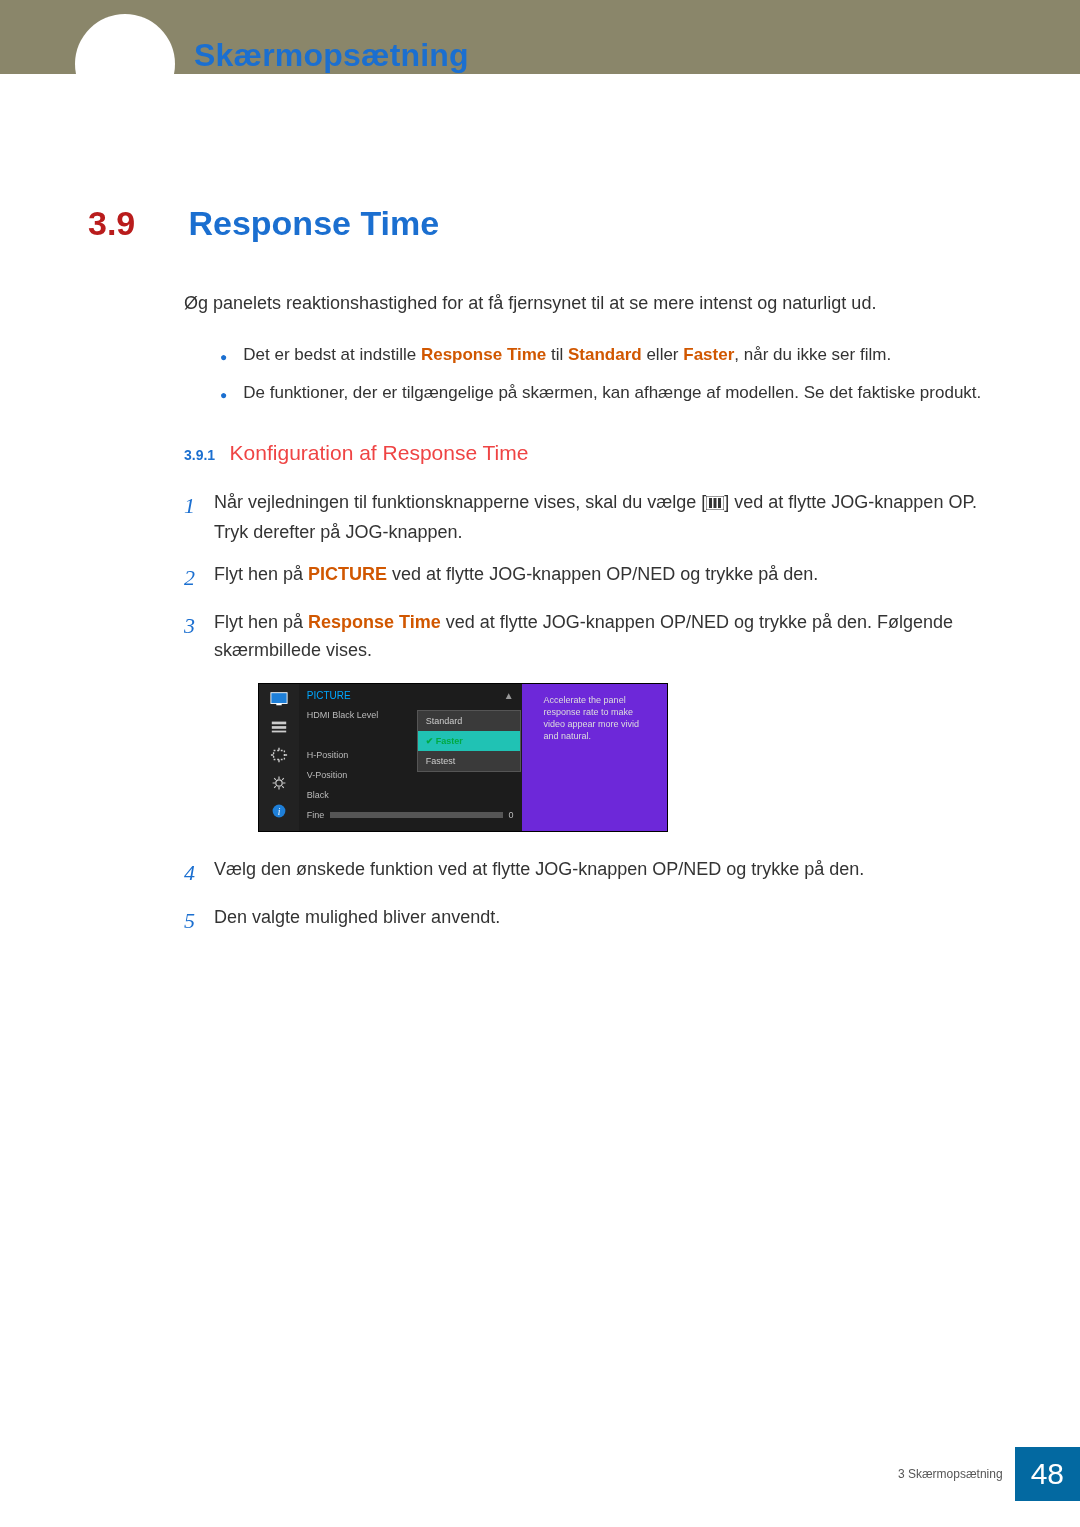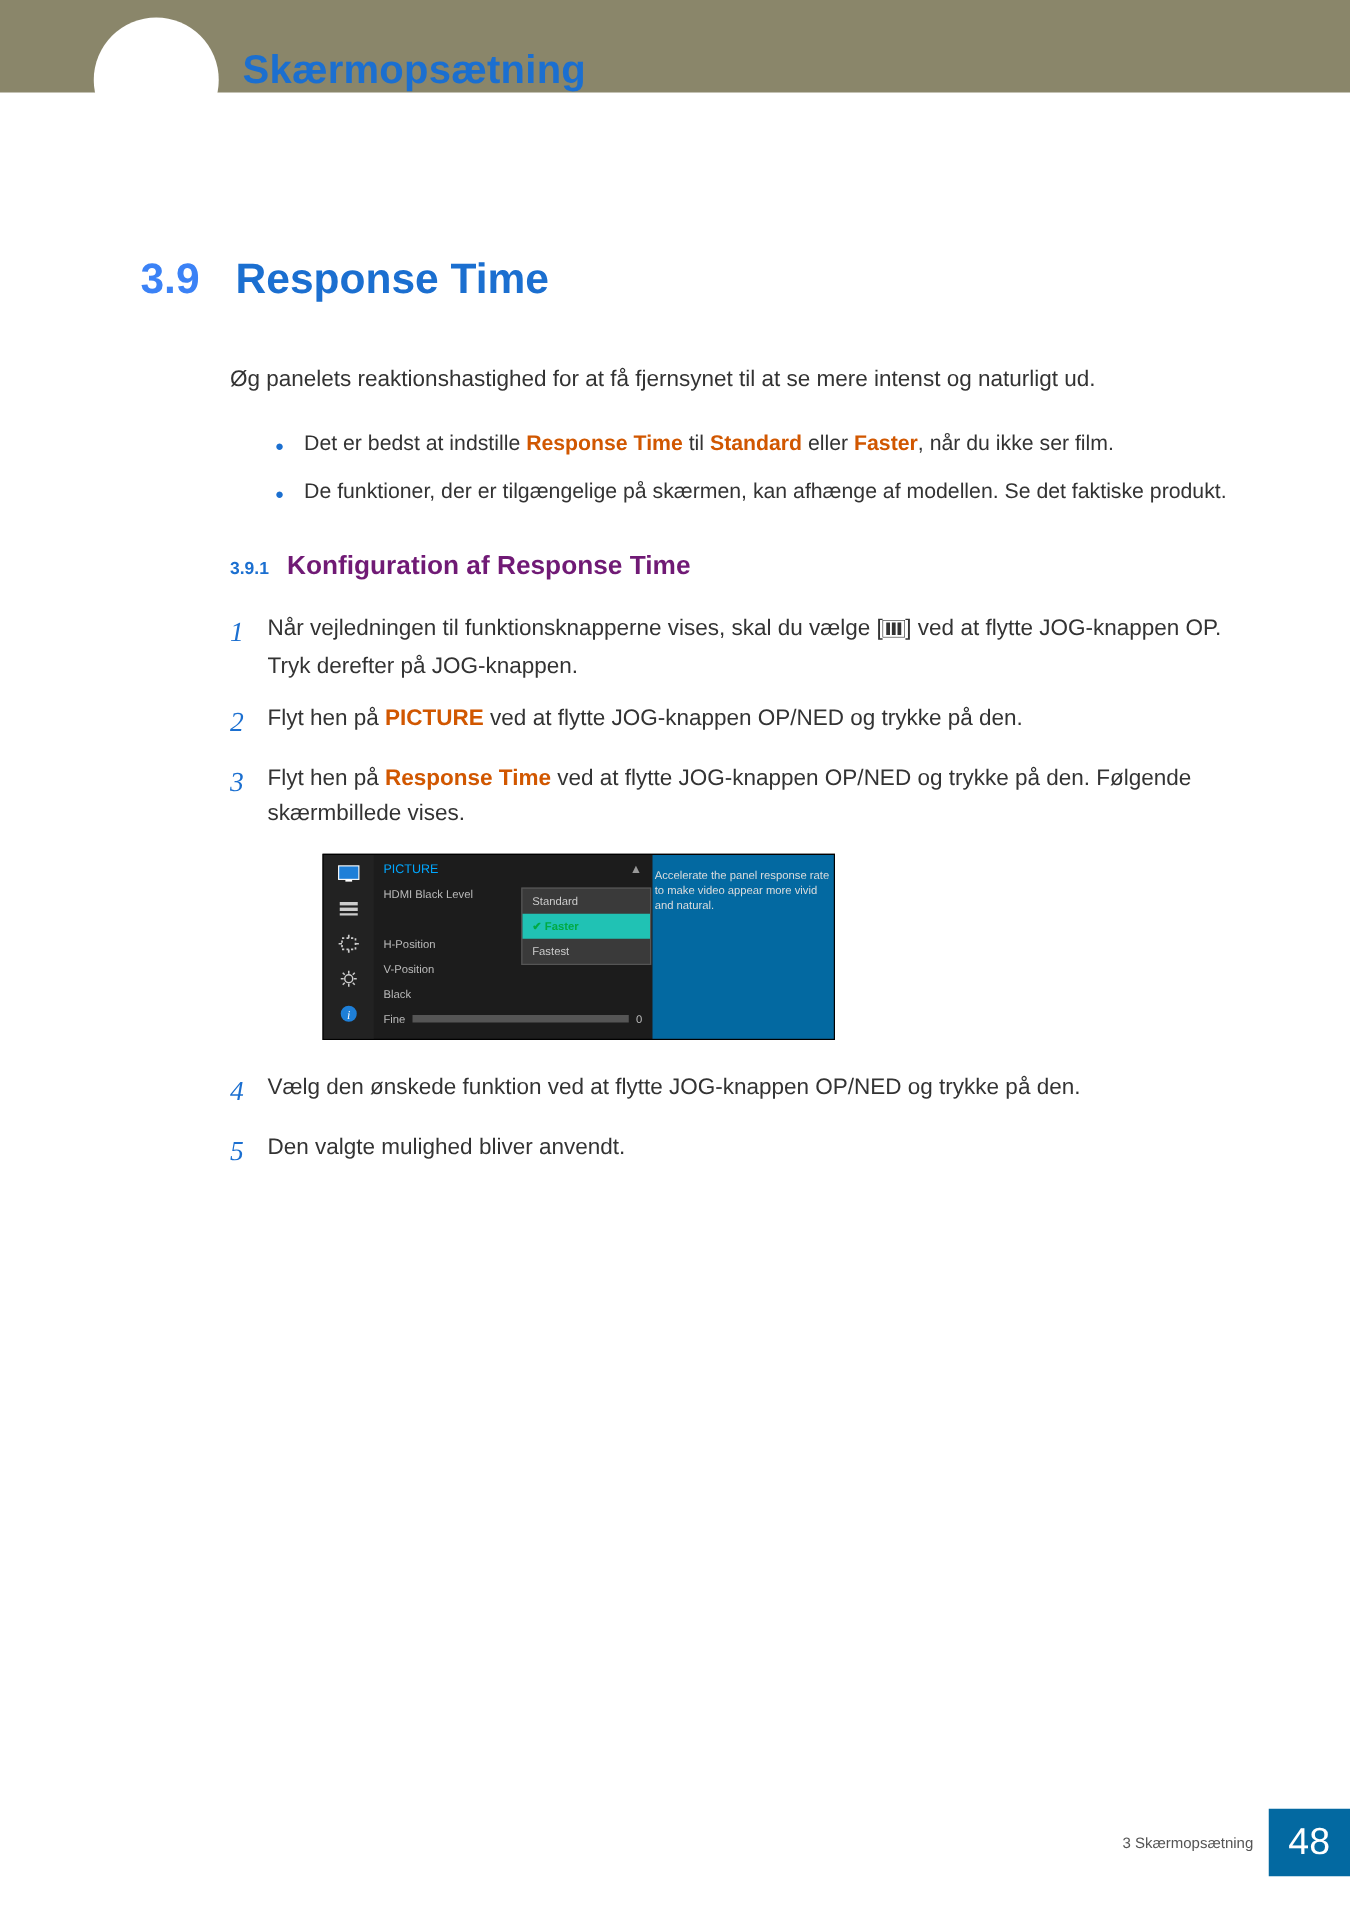--- a/index.html
+++ b/index.html
@@ -1,41 +1,41 @@
 <!DOCTYPE html>
 <html><head>
 <meta charset="utf-8">
 <style>
   * { box-sizing: border-box; margin: 0; padding: 0; }
   body { font-family: Arial, Helvetica, sans-serif; background: #fff; color: #333; width: 1080px; margin: 0 auto; position: relative; min-height: 1527px; }
   .topbar { background: #8a866a; height: 74px; width: 100%; position: relative; }
   .chapter-bubble { position: absolute; left: 75px; top: 14px; width: 100px; height: 100px; border-radius: 50%; background: #fff; }
   .chapter-title { position: absolute; left: 194px; top: 37px; font-size: 32px; color: #1b6fd0; font-weight: bold; letter-spacing: 0.2px; }
   .content { padding: 0 88px 0 88px; }
-  .section-num { color: #3b82f6; font-size: 34px; font-weight: 600; display: inline-block; width: 96px; vertical-align: top; text-align: center; }
+  .section-num { color: #b91c1c; font-size: 34px; font-weight: 600; display: inline-block; width: 96px; vertical-align: top; }
   .section-title { color: #1b6fd0; font-size: 34px; font-weight: 600; display: inline-block; vertical-align: top; }
   .section-head { margin-top: 130px; margin-bottom: 48px; }
   .intro { font-size: 18px; margin-left: 96px; line-height: 1.4; margin-bottom: 26px; }
   .bullets { margin-left: 132px; }
   .bullet-row { display: flex; font-size: 17px; line-height: 1.5; margin-bottom: 12px; align-items: flex-start; }
   .bullet-dot { color: #1b6fd0; font-size: 12px; margin-right: 16px; margin-top: 6px; }
   .hl-orange { color: #d15700; font-weight: bold; }
   .subsection { margin-left: 96px; margin-top: 36px; }
   .sub-num { color: #1b6fd0; font-size: 14px; font-weight: bold; margin-right: 10px; }
-  .sub-title { color: #701a75; font-size: 21px; font-weight: bold; }
+  .sub-title { color: #ef4444; font-size: 21px; font-weight: normal; }
   .steps { margin-top: 24px; margin-left: 96px; }
   .step-row { display: flex; font-size: 18px; line-height: 1.55; margin-bottom: 14px; align-items: flex-start; }
   .step-num { color: #1b6fd0; font-style: italic; font-family: Georgia, serif; font-size: 22px; width: 30px; flex-shrink: 0; }
   .step-text { flex: 1; }
   .icon-inline { display: inline-block; vertical-align: -2px; }
   .osd-wrap { margin: 18px 0 24px 170px; }
   .osd { width: 410px; background: #1c1c1c; display: flex; font-size: 10px; color: #ccc; border: 1px solid #000; }
   .osd-left { width: 40px; background: #222; padding: 6px 0; display: flex; flex-direction: column; align-items: center; gap: 10px; }
   .osd-mid { width: 224px; padding: 6px 8px; position: relative; }
-  .osd-right { width: 146px; background: #0369a1; padding: 10px 2px; font-size: 9px; line-height: 1.35; color: #ddd; }
+  .osd-right { width: 146px; background: #6d28d9; padding: 10px 22px; font-size: 9px; line-height: 1.35; color: #ddd; }
   .osd-title { color: #00a7ff; font-size: 10px; margin-bottom: 4px; }
   .osd-item { font-size: 9px; color: #bbb; padding: 5px 0; }
   .osd-slider { display: flex; align-items: center; gap: 6px; }
   .osd-slider-track { flex: 1; height: 6px; background: #555; position: relative; }
   .osd-dropdown { position: absolute; left: 118px; top: 26px; width: 104px; background: #3a3a3a; border: 1px solid #555; }
   .osd-opt { font-size: 9px; padding: 5px 8px; color: #ccc; }
   .osd-opt.sel { background: #20c2b4; color: #0a4; font-weight: bold; }
   .osd-check::before { content: "✔ "; }
   .side-icon { width: 22px; height: 18px; display: flex; align-items: center; justify-content: center; }
   .side-icon svg { width: 18px; height: 16px; }

